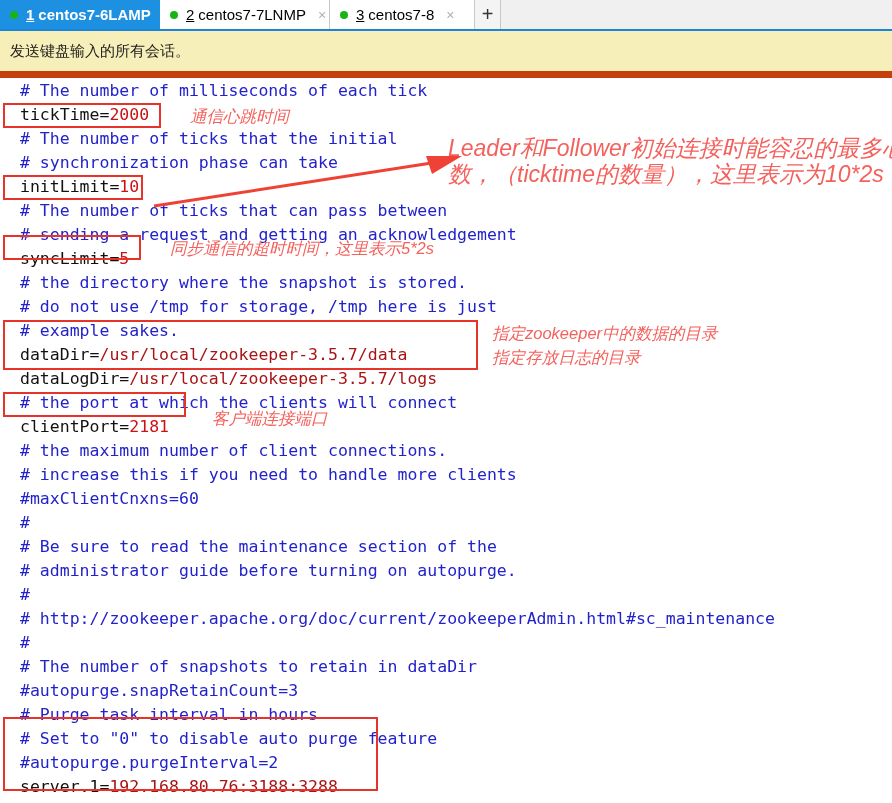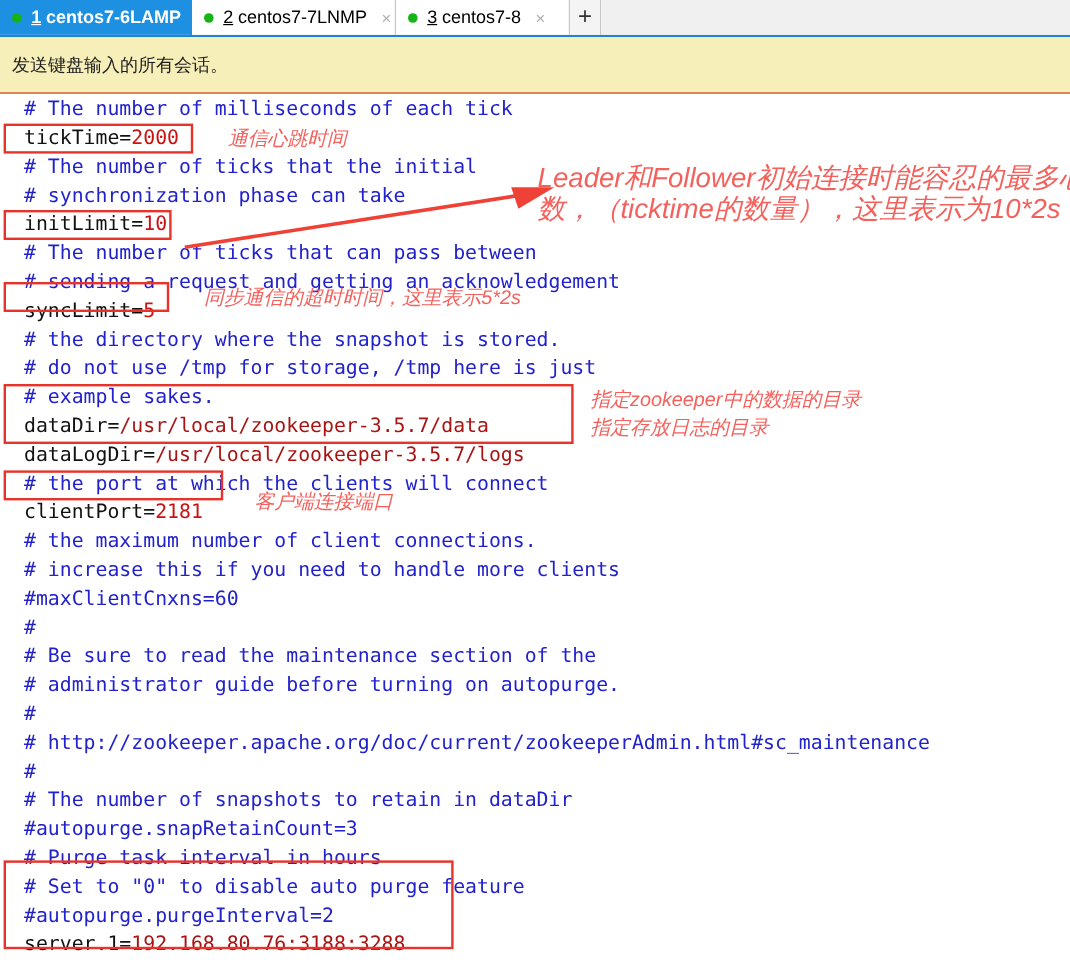--- a/index.html
+++ b/index.html
@@ -55,21 +55,21 @@
     width:26px;display:flex;align-items:center;justify-content:center;
     font-size:20px;color:#333;background:#f4f4f4;
     border-right:1px solid #c8c8c8;height:29px;box-sizing:border-box;
   }
   #tabfill{ flex:1 1 auto; background:#f0f0f0; }
 
   
   #notice{
     position:absolute;left:0;top:31px;width:892px;height:47px;
     background:#f7efb9;
-    border-bottom:1px solid #c2410c;
+    border-bottom:7px solid #c2410c;
     box-sizing:border-box;
     display:flex;align-items:center;
     padding-left:10px;
     font-size:15px;color:#1c1c1c;
   }
 
   
   #term{
     position:absolute;left:0;top:79px;width:892px;height:724px;
     background:#ffffff;

